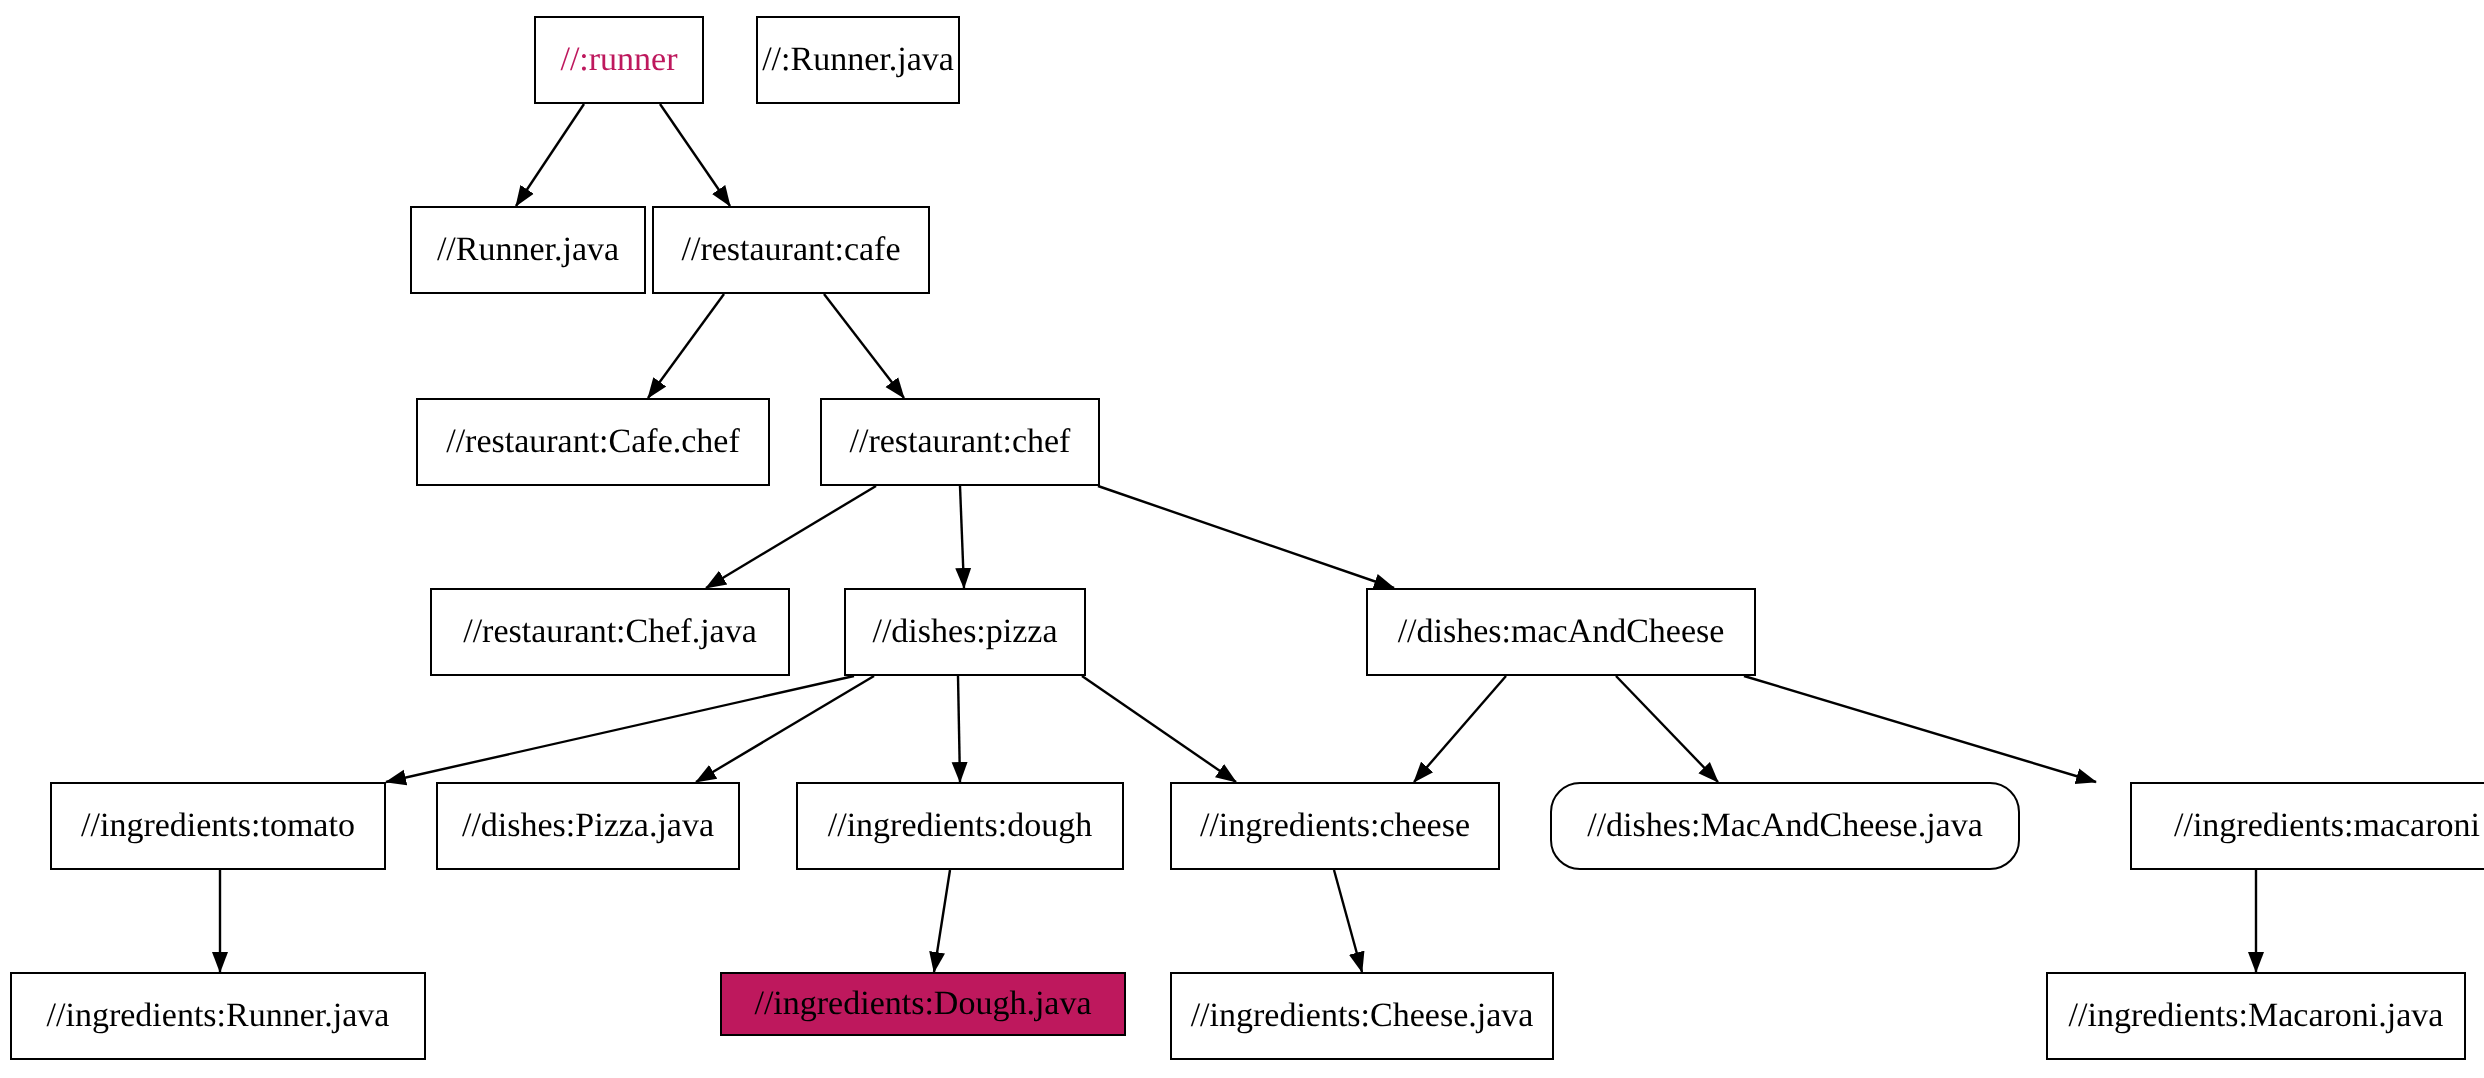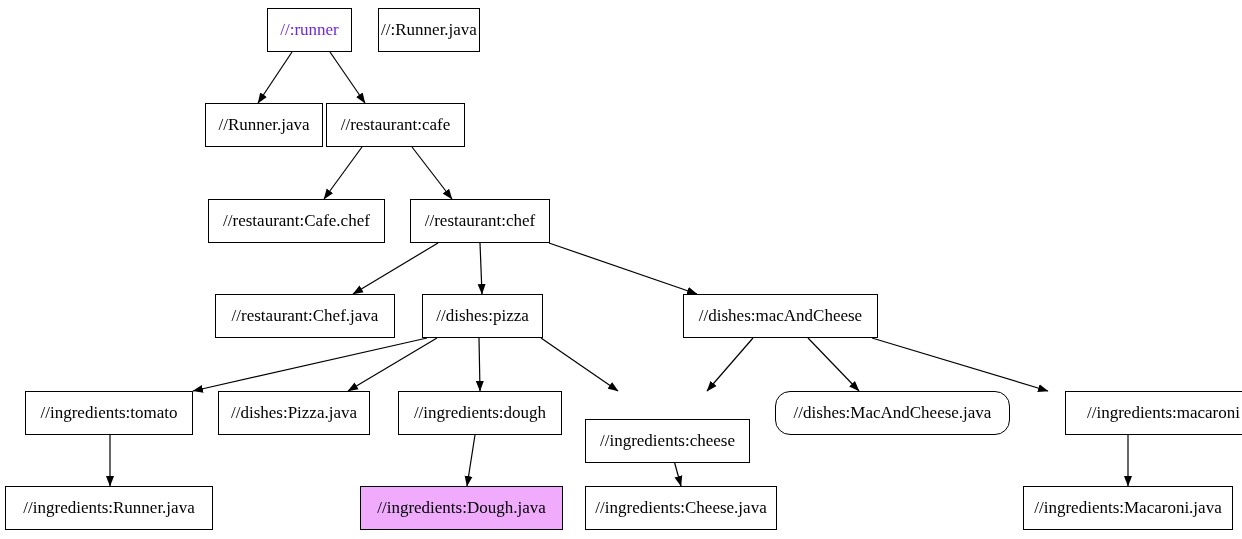--- a/index.html
+++ b/index.html
@@ -62,33 +62,33 @@
         <line x1="753" y1="338" x2="707" y2="391" stroke="#000000" stroke-width="1.2" marker-end="url(#arrowhead)"></line>
         <line x1="808" y1="338" x2="859" y2="391" stroke="#000000" stroke-width="1.2" marker-end="url(#arrowhead)"></line>
         <line x1="872" y1="338" x2="1048" y2="391" stroke="#000000" stroke-width="1.2" marker-end="url(#arrowhead)"></line>
         <line x1="110" y1="435" x2="110" y2="486" stroke="#000000" stroke-width="1.2" marker-end="url(#arrowhead)"></line>
         <line x1="475" y1="435" x2="467" y2="486" stroke="#000000" stroke-width="1.2" marker-end="url(#arrowhead)"></line>
         <line x1="667" y1="435" x2="681" y2="486" stroke="#000000" stroke-width="1.2" marker-end="url(#arrowhead)"></line>
         <line x1="1128" y1="435" x2="1128" y2="486" stroke="#000000" stroke-width="1.2" marker-end="url(#arrowhead)"></line>
       </g>
   </svg>
   <div id="node-group">
-      <div class="node" style="left: 267px; top: 8px; width: 85px; height: 44px; border-color: rgb(0, 0, 0); background: rgb(255, 255, 255); color: #6d28d9;">//:runner</div>
+      <div class="node" style="left: 267px; top: 8px; width: 85px; height: 44px; border-color: rgb(0, 0, 0); background: rgb(255, 255, 255); color: #be185d;">//:runner</div>
       <div class="node" style="left: 378px; top: 8px; width: 102px; height: 44px; border-color: rgb(0, 0, 0); background: rgb(255, 255, 255); color: rgb(0, 0, 0);">//:Runner.java</div>
       <div class="node" style="left: 175px; top: 103px; width: 118px; height: 44px; border-color: rgb(0, 0, 0); background: rgb(255, 255, 255); color: rgb(0, 0, 0); margin-left: 30px;">//Runner.java</div>
       <div class="node" style="left: 326px; top: 103px; width: 139px; height: 44px; border-color: rgb(0, 0, 0); background: rgb(255, 255, 255); color: rgb(0, 0, 0);">//restaurant:cafe</div>
       <div class="node" style="left: 208px; top: 199px; width: 177px; height: 44px; border-color: rgb(0, 0, 0); background: rgb(255, 255, 255); color: rgb(0, 0, 0);">//restaurant:Cafe.chef</div>
       <div class="node" style="left: 410px; top: 199px; width: 140px; height: 44px; border-color: rgb(0, 0, 0); background: rgb(255, 255, 255); color: rgb(0, 0, 0);">//restaurant:chef</div>
       <div class="node" style="left: 215px; top: 294px; width: 180px; height: 44px; border-color: rgb(0, 0, 0); background: rgb(255, 255, 255); color: rgb(0, 0, 0);">//restaurant:Chef.java</div>
       <div class="node" style="left: 422px; top: 294px; width: 121px; height: 44px; border-color: rgb(0, 0, 0); background: rgb(255, 255, 255); color: rgb(0, 0, 0);">//dishes:pizza</div>
       <div class="node" style="left: 683px; top: 294px; width: 195px; height: 44px; border-color: rgb(0, 0, 0); background: rgb(255, 255, 255); color: rgb(0, 0, 0);">//dishes:macAndCheese</div>
       <div class="node" style="left: 25px; top: 391px; width: 168px; height: 44px; border-color: rgb(0, 0, 0); background: rgb(255, 255, 255); color: rgb(0, 0, 0);">//ingredients:tomato</div>
       <div class="node" style="left: 218px; top: 391px; width: 152px; height: 44px; border-color: rgb(0, 0, 0); background: rgb(255, 255, 255); color: rgb(0, 0, 0);">//dishes:Pizza.java</div>
       <div class="node" style="left: 398px; top: 391px; width: 164px; height: 44px; border-color: rgb(0, 0, 0); background: rgb(255, 255, 255); color: rgb(0, 0, 0);">//ingredients:dough</div>
-      <div class="node" style="left: 585px; top: 391px; width: 165px; height: 44px; border-color: rgb(0, 0, 0); background: rgb(255, 255, 255); color: rgb(0, 0, 0); margin-top: 28px;">//ingredients:cheese</div>
+      <div class="node" style="left: 585px; top: 391px; width: 165px; height: 44px; border-color: rgb(0, 0, 0); background: rgb(255, 255, 255); color: rgb(0, 0, 0);">//ingredients:cheese</div>
       <div class="node" style="left: 775px; top: 391px; width: 235px; height: 44px; border-color: rgb(0, 0, 0); background: rgb(255, 255, 255); color: rgb(0, 0, 0); border-radius: 15px;">//dishes:MacAndCheese.java</div>
       <div class="node" style="left: 1033px; top: 391px; width: 197px; height: 44px; border-color: rgb(0, 0, 0); background: rgb(255, 255, 255); color: rgb(0, 0, 0); margin-left: 32px;">//ingredients:macaroni</div>
       <div class="node" style="left: 5px; top: 486px; width: 208px; height: 44px; border-color: rgb(0, 0, 0); background: rgb(255, 255, 255); color: rgb(0, 0, 0);">//ingredients:Runner.java</div>
-      <div class="node" style="left: 360px; top: 486px; width: 203px; height: 44px; border-color: rgb(0, 0, 0); background: #f0abfc; color: rgb(0, 0, 0);">//ingredients:Dough.java</div>
+      <div class="node" style="left: 360px; top: 486px; width: 203px; height: 32px; border-color: rgb(0, 0, 0); background: #be185d; color: rgb(0, 0, 0);">//ingredients:Dough.java</div>
       <div class="node" style="left: 585px; top: 486px; width: 192px; height: 44px; border-color: rgb(0, 0, 0); background: rgb(255, 255, 255); color: rgb(0, 0, 0);">//ingredients:Cheese.java</div>
       <div class="node" style="left: 1023px; top: 486px; width: 210px; height: 44px; border-color: rgb(0, 0, 0); background: rgb(255, 255, 255); color: rgb(0, 0, 0);">//ingredients:Macaroni.java</div>
     </div>
 </div>
 
 </body></html>

